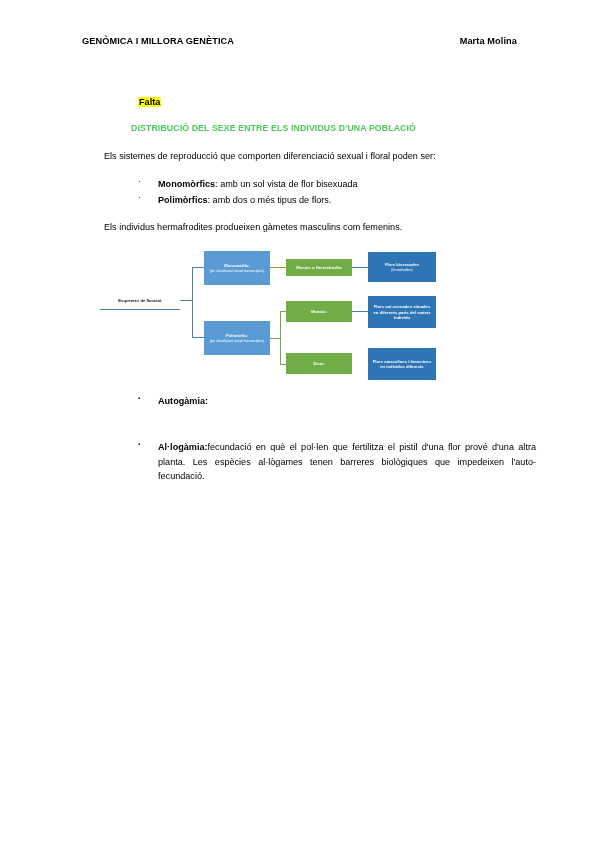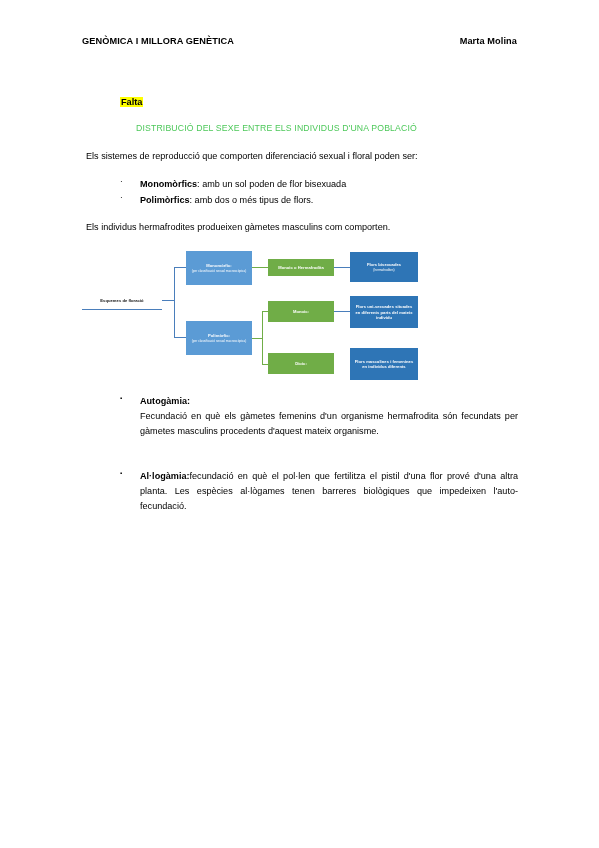--- a/index.html
+++ b/index.html
@@ -26,40 +26,40 @@
     display: flex;
     justify-content: space-between;
     align-items: baseline;
     font-size: 9.2px;
     font-weight: bold;
     letter-spacing: 0.1px;
   }
   .body-col {
     position: absolute;
     top: 90px;
-    left: 82px;
+    left: 100px;
     width: 436px;
   }
   .hl {
     background: #ffff00;
     font-size: 9.2px;
     font-weight: bold;
     padding: 0 1px;
   }
   .falta-line {
     margin-left: 38px;
     margin-bottom: 14px;
     line-height: 1.2;
   }
   .greenhead {
     color: #4dc85a;
-    font-weight: normal;
+    font-weight: bold;
     font-size: 8.7px;
     letter-spacing: 0.15px;
-    margin-left: 54px;
+    margin-left: 31px;
     margin-bottom: 16px;
   }
   p.para {
     font-size: 9.1px;
     line-height: 1.62;
     margin: 0 0 13px 4px;
     text-align: justify;
   }
   p.para.bold { font-weight: bold; }
   .bullet-list {
@@ -144,28 +144,28 @@
     <div class="falta-line">
       <span class="hl">Falta</span>
     </div>
 
     <div class="greenhead">DISTRIBUCIÓ DEL SEXE ENTRE ELS INDIVIDUS D'UNA POBLACIÓ</div>
 
     <p class="para">Els sistemes de reproducció que comporten diferenciació sexual i floral poden ser:</p>
 
     <ul class="bullet-list">
       <li>
-        <span class="dot">·</span><b>Monomòrfics</b><span>: amb un sol poden de flor bisexuada</span>
+        <span class="dot">·</span><b>Monomòrfics</b><span>: amb un sol vista de flor bisexuada</span>
       </li>
       <li>
         <span class="dot">·</span><b>Polimòrfics</b><span>: amb dos o més tipus de flors.</span>
       </li>
     </ul>
 
-    <p class="para">Els individus hermafrodites produeixen gàmetes masculins com comporten.</p>
+    <p class="para">Els individus hermafrodites produeixen gàmetes masculins com femenins.</p>
 
     <div class="diagram">
 
       <div class="dbox white-box" style="left:0px; top:44px; width:80px; height:18px;">
         <div class="t1">Esquemes de floració</div>
       </div>
 
       <div class="conn" style="left:80px; top:52px; width:12px; height:1px;"></div>
       <div class="conn" style="left:92px; top:19px; width:1px; height:70px;"></div>
       <div class="conn" style="left:92px; top:19px; width:12px; height:1px;"></div>
@@ -217,21 +217,20 @@
         <div class="t1">Flors masculines i femenines en individus diferents</div>
       </div>
 
     </div>
 
 
 
     <ul class="bullet-list" style="margin-top:16px;">
       <li style="margin-bottom:4px;">
         <span class="dot" style="font-size:6px; top:0;">▪</span><b>Autogàmia:</b>
-        <div style="text-align:justify;">Fecundació en què els gàmetes femenins d'un organisme hermafrodita són fecundats per gàmetes masculins procedents d'aquest mateix organisme.</div>
         <div style="height:11px;"></div>
       </li>
       <li style="margin-top:20px;">
         <span class="dot" style="font-size:6px; top:0;">▪</span>
           <span style="display:block; text-align:justify;"><b>Al·logàmia:</b><span>fecundació en què el pol·len que fertilitza el pistil d'una flor prové d'una altra planta. Les espècies al·lògames tenen barreres biològiques que impedeixen l'auto-fecundació.</span></span>
       </li>
     </ul>
 
   </div>
 </div>

